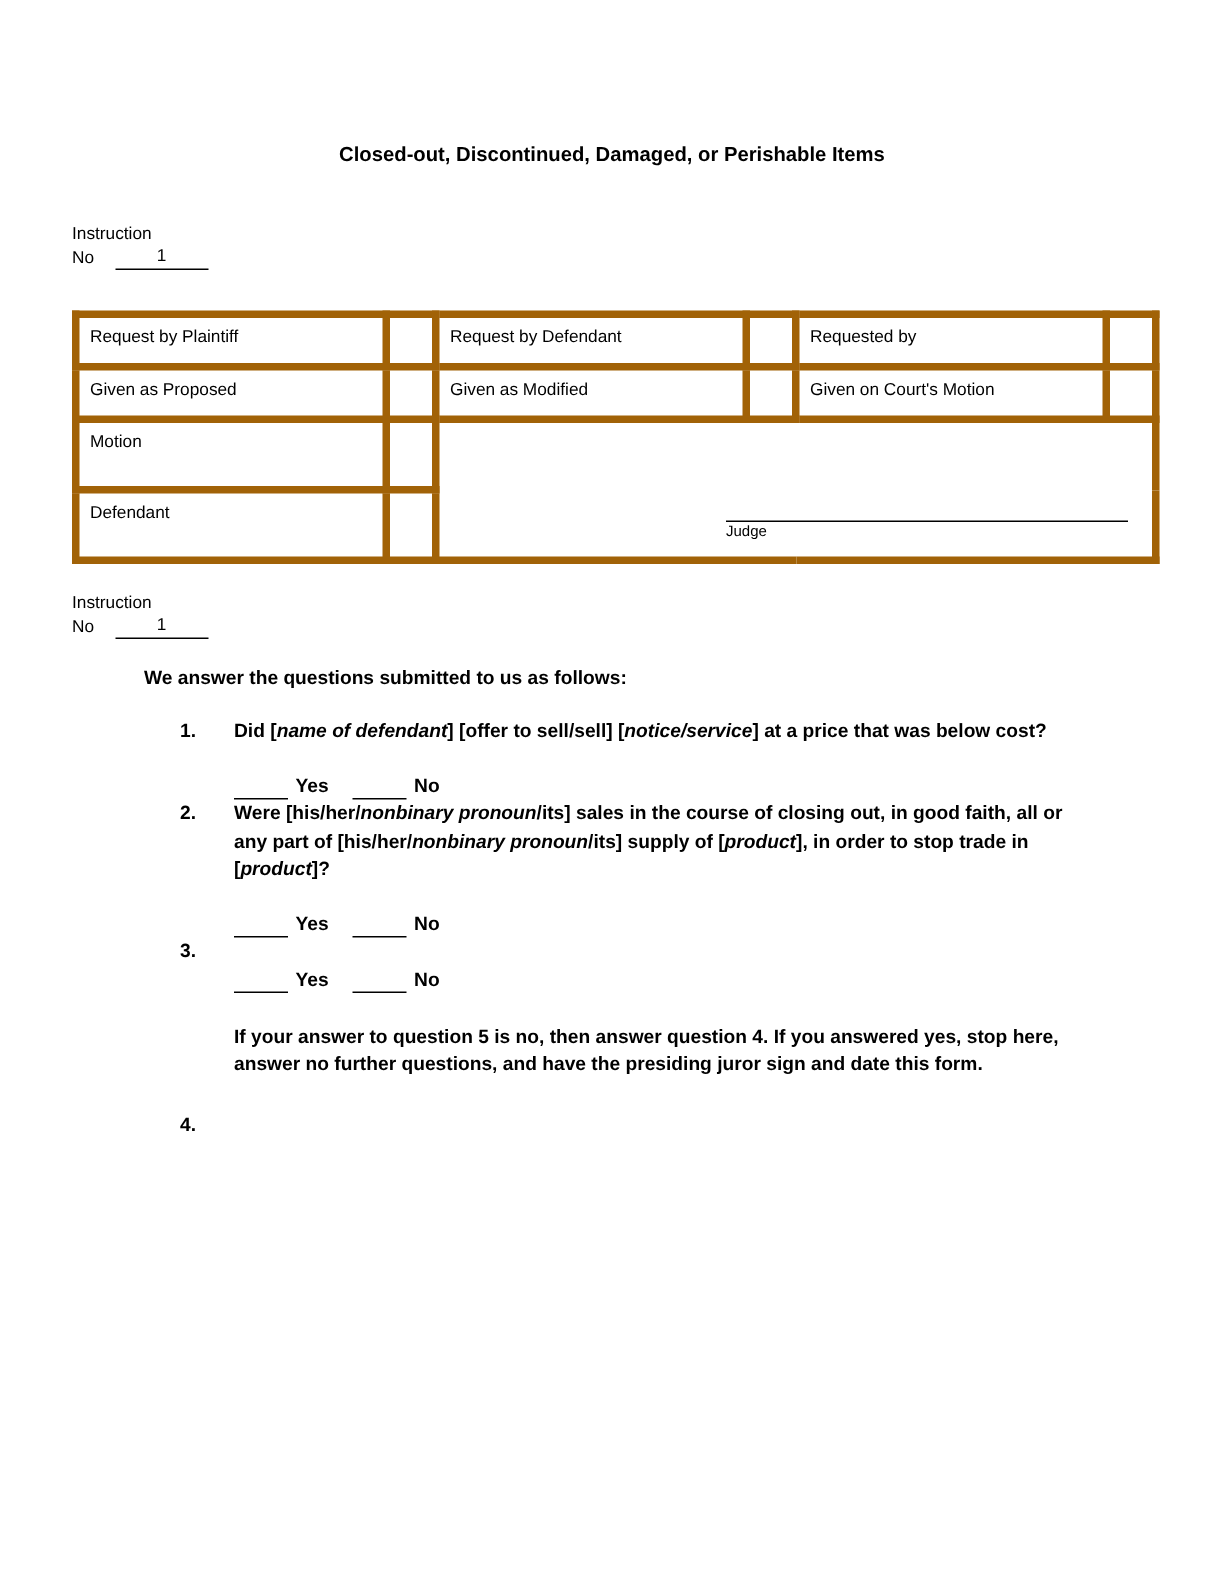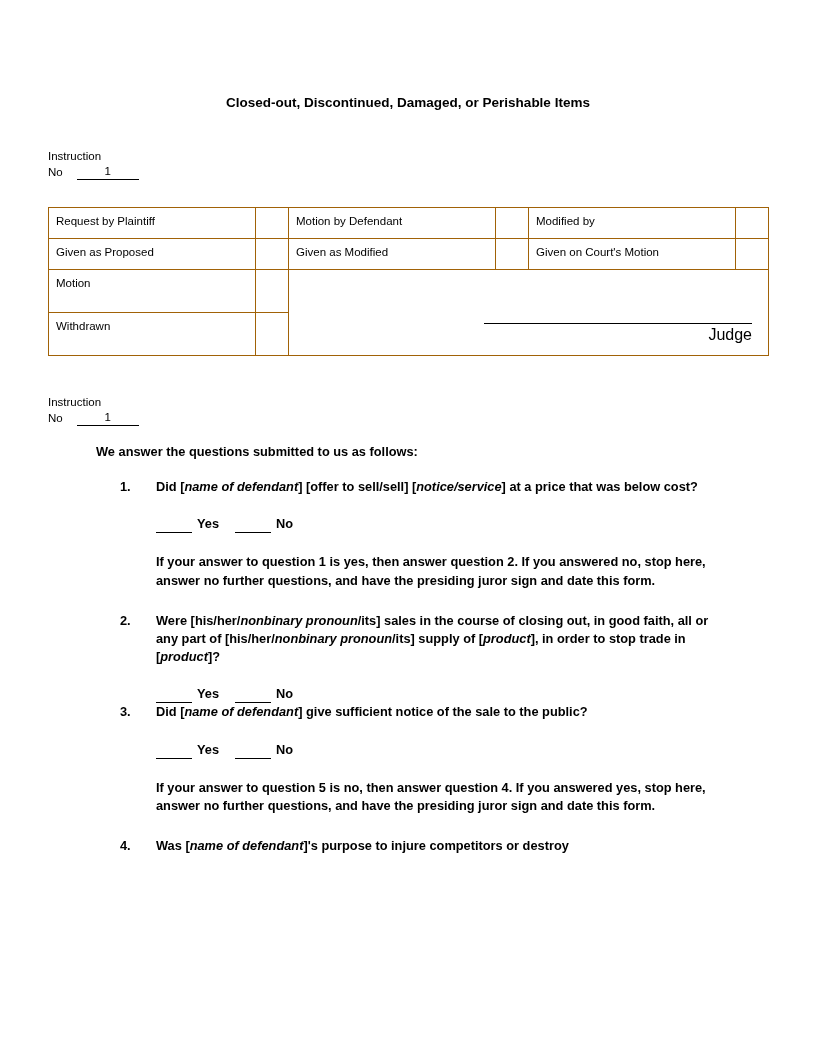--- a/index.html
+++ b/index.html
@@ -62,21 +62,21 @@
   .disposition-table {
     position: absolute;
     left: 48px;
     top: 207px;
     width: 720px;
     border-collapse: collapse;
     table-layout: fixed;
     font-size: 11.5px;
   }
   .disposition-table td {
-    border: 1px solid #a16207;
+    border: 5px solid #a16207;
     padding: 6px 10px 6px 7px;
     vertical-align: top;
     font-size: 11.5px;
     line-height: 1.3;
     height: 18px;
   }
   .cell-label { white-space: nowrap; }
   .cell-check { padding: 0; }
   .row-tall td { height: 30px; }
   .judge-cell {
@@ -93,22 +93,22 @@
     right: 6px;
     bottom: 4px;
     width: 268px;
   }
   .judge-rule {
     border-bottom: 1px solid #000;
     height: 1px;
     width: 100%;
   }
   .judge-label {
-    text-align: right;
-    font-size: 16px;
+    text-align: left;
+    font-size: 10px;
     line-height: 1.25;
     padding-top: 1px;
   }
 
   
   .verdict-body {
     position: absolute;
     left: 0;
     top: 443px;
     width: 712px;
@@ -194,23 +194,23 @@
       <col style="width:33px">
       <col style="width:207px">
       <col style="width:33px">
       <col style="width:207px">
       <col style="width:33px">
     </colgroup>
     <tbody>
       <tr>
         <td class="cell-label">Request by Plaintiff</td>
         <td class="cell-check"></td>
-        <td class="cell-label">Motion by Defendant</td>
-        <td class="cell-check"></td>
-        <td class="cell-label">Modified by</td>
+        <td class="cell-label">Request by Defendant</td>
+        <td class="cell-check"></td>
+        <td class="cell-label">Requested by</td>
         <td class="cell-check"></td>
       </tr>
       <tr>
         <td class="cell-label">Given as Proposed</td>
         <td class="cell-check"></td>
         <td class="cell-label">Given as Modified</td>
         <td class="cell-check"></td>
         <td class="cell-label">Given on Court's Motion</td>
         <td class="cell-check"></td>
       </tr>
@@ -220,21 +220,21 @@
         <td class="judge-cell" colspan="4" rowspan="2">
           <div class="judge-inner">
             <div class="judge-line-wrap">
               <div class="judge-rule"></div>
               <div class="judge-label">Judge</div>
             </div>
           </div>
         </td>
       </tr>
       <tr class="row-tall">
-        <td class="cell-label">Withdrawn</td>
+        <td class="cell-label">Defendant</td>
         <td class="cell-check"></td>
       </tr>
     </tbody>
   </table>
 
   <div class="instr-block" id="instr-second">
     <span class="instr-word">Instruction</span>
     <span class="instr-row">
       <span class="instr-no-label">No</span>
       <span class="instr-no-line">1</span>
@@ -245,38 +245,35 @@
 
     <div class="lead-in">We answer the questions submitted to us as follows:</div>
 
     <div class="q-item">
       <span class="q-num">1.</span>
       <span class="q-text">Did [<i>name of defendant</i>] [offer to sell/sell] [<i>notice/service</i>] at a price that was below cost?</span>
     </div>
     <div class="answer-line">
       <span class="ans-blank"></span><span>Yes</span><span class="ans-gap"></span><span class="ans-blank"></span><span>No</span>
     </div>
-    <div class="note-block">If your answer to question 1 is yes, then answer question 2. If you answered no, stop here, answer no further questions, and have the presiding juror sign and date this form.</div>
 
     <div class="q-item">
       <span class="q-num">2.</span>
       <span class="q-text">Were [his/her/<i>nonbinary pronoun</i>/its] sales in the course of closing out, in good faith, all or any part of [his/her/<i>nonbinary pronoun</i>/its] supply of [<i>product</i>], in order to stop trade in [<i>product</i>]?</span>
     </div>
     <div class="answer-line">
       <span class="ans-blank"></span><span>Yes</span><span class="ans-gap"></span><span class="ans-blank"></span><span>No</span>
     </div>
 
     <div class="q-item">
       <span class="q-num">3.</span>
-      <span class="q-text">Did [<i>name of defendant</i>] give sufficient notice of the sale to the public?</span>
     </div>
     <div class="answer-line">
       <span class="ans-blank"></span><span>Yes</span><span class="ans-gap"></span><span class="ans-blank"></span><span>No</span>
     </div>
     <div class="note-block">If your answer to question 5 is no, then answer question 4. If you answered yes, stop here, answer no further questions, and have the presiding juror sign and date this form.</div>
 
     <div class="q-item">
       <span class="q-num">4.</span>
-      <span class="q-text">Was [<i>name of defendant</i>]'s purpose to injure competitors or destroy</span>
     </div>
 
   </div>
 </div>
 
 </body></html>

